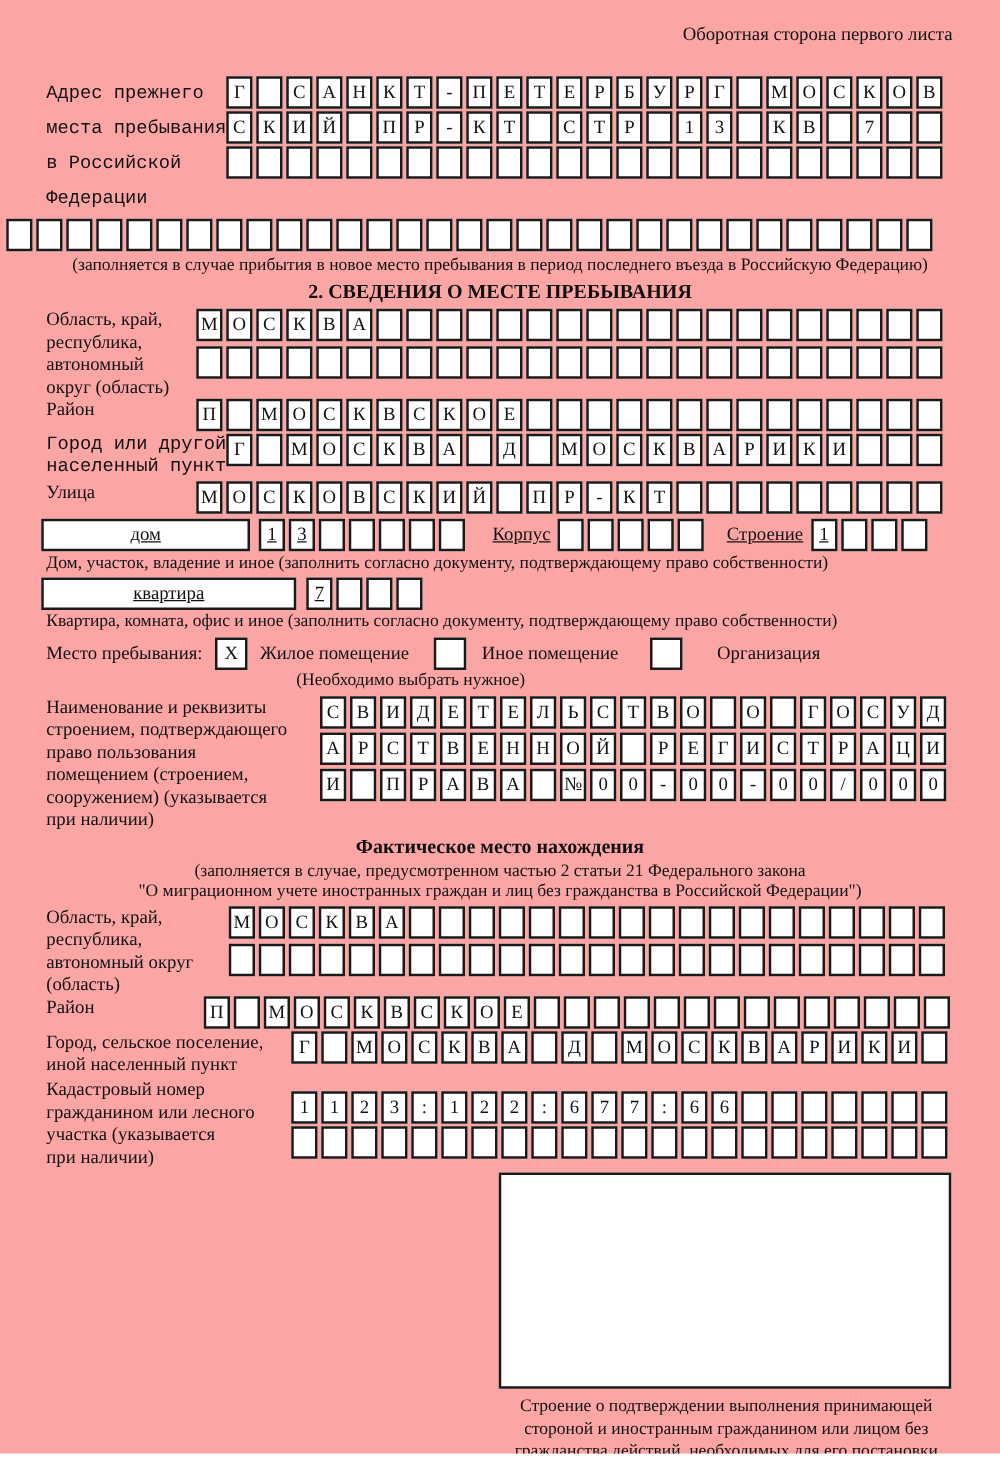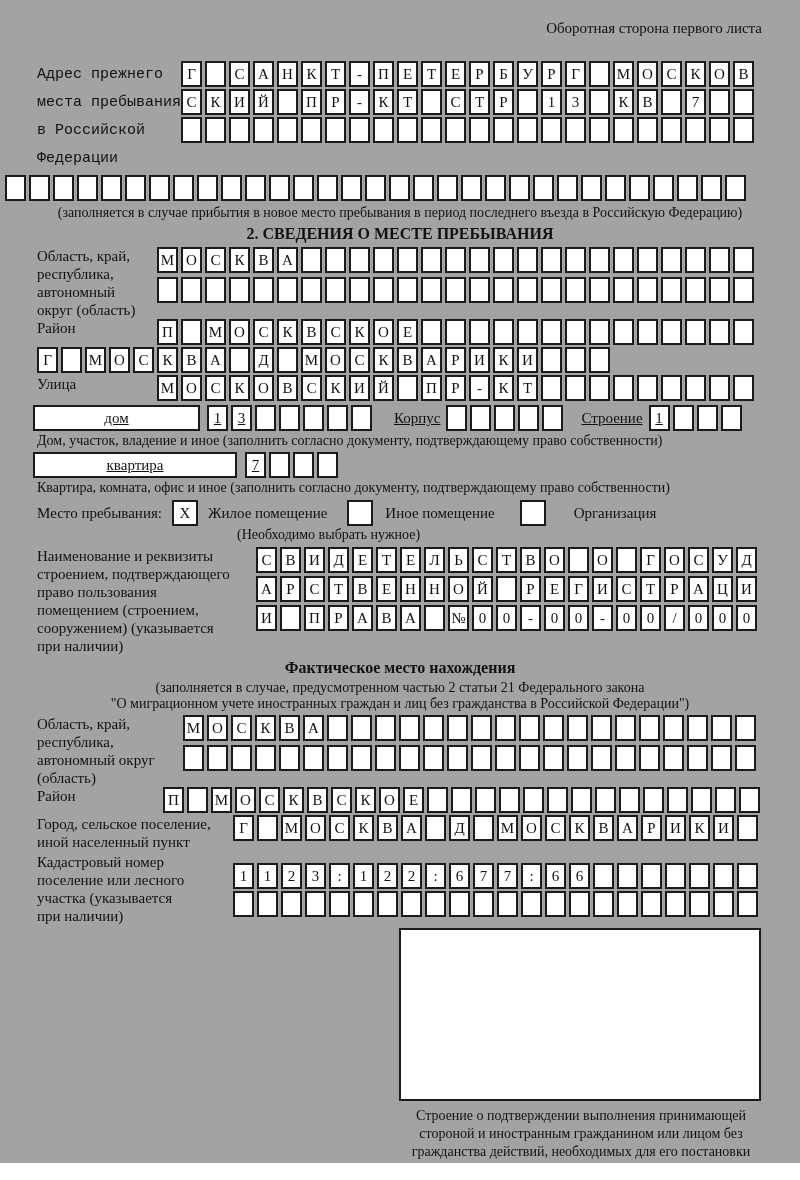--- a/index.html
+++ b/index.html
@@ -1,17 +1,17 @@
 <!DOCTYPE html>
 <html lang="ru"><head>
 <meta charset="utf-8">
 <style>
   html,body{margin:0;padding:0;background:#fff;}
   body{width:800px;font-family:"Liberation Serif",serif;color:#111;font-size:15px;}
-  #page{position:relative;width:800px;height:1163px;overflow:hidden;background:#a3a3a3;}
+  #page{position:relative;width:800px;height:1163px;overflow:hidden;background:#fca5a5;}
 
   .top-note{margin:20px 38px 0 0;text-align:right;font-size:15px;}
 
   .flexrow{display:flex;align-items:flex-start;}
   .pl37{padding-left:37px;}
   .pl33{padding-left:33px;text-decoration:underline;}
 
   .flabel{flex:none;font-size:15px;}
   .lline{line-height:18px;white-space:nowrap;}
   .lh28 .lline{line-height:28px;}
@@ -278,20 +278,24 @@
         <span class="cell"></span>
         <span class="cell"></span>
         <span class="cell"></span>
         <span class="cell"></span>
         <span class="cell"></span>
         <span class="cell"></span>
       </div>
   </div>
 
   <div class="flexrow pl37 mt2">
+    <div class="flabel w144">
+      <div class="lline">Город или другой</div>
+      <div class="lline">населенный пункт</div>
+    </div>
     <div class="cellrow">
         <span class="cell">Г</span>
         <span class="cell"></span>
         <span class="cell">М</span>
         <span class="cell">О</span>
         <span class="cell">С</span>
         <span class="cell">К</span>
         <span class="cell">В</span>
         <span class="cell">А</span>
         <span class="cell"></span>
@@ -610,21 +614,21 @@
         <span class="cell">И</span>
         <span class="cell">К</span>
         <span class="cell">И</span>
         <span class="cell"></span>
       </div>
   </div>
 
   <div class="flexrow pl37 mt2">
     <div class="flabel w196">
       <div class="lline">Кадастровый номер</div>
-      <div class="lline">поселение или лесного</div>
+      <div class="lline">гражданином или лесного</div>
       <div class="lline">участка (указывается</div>
       <div class="lline">при наличии)</div>
     </div>
     <div class="mt10">
       <div class="cellrow mb2">
           <span class="cell">1</span>
           <span class="cell">1</span>
           <span class="cell">2</span>
           <span class="cell">3</span>
           <span class="cell">:</span>

